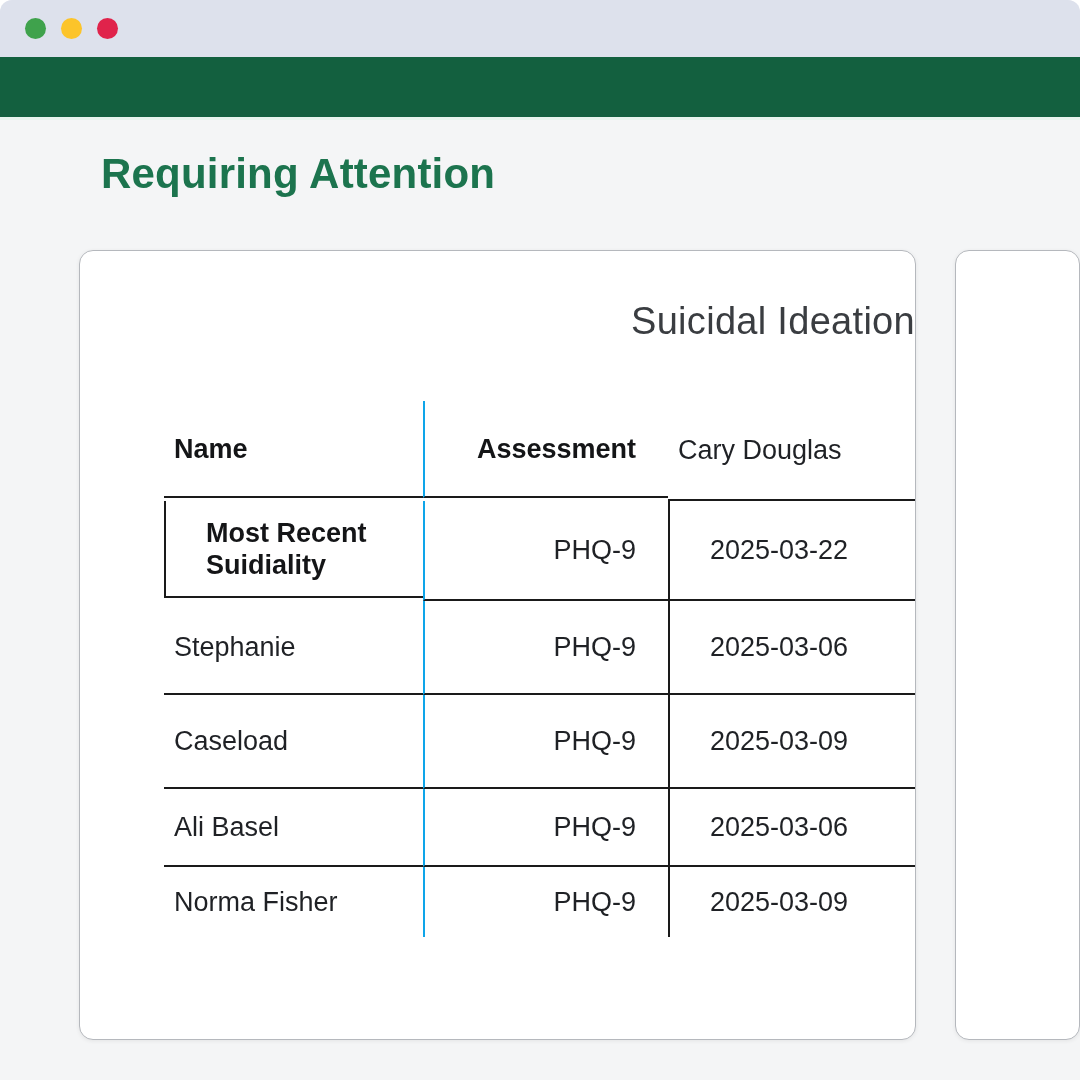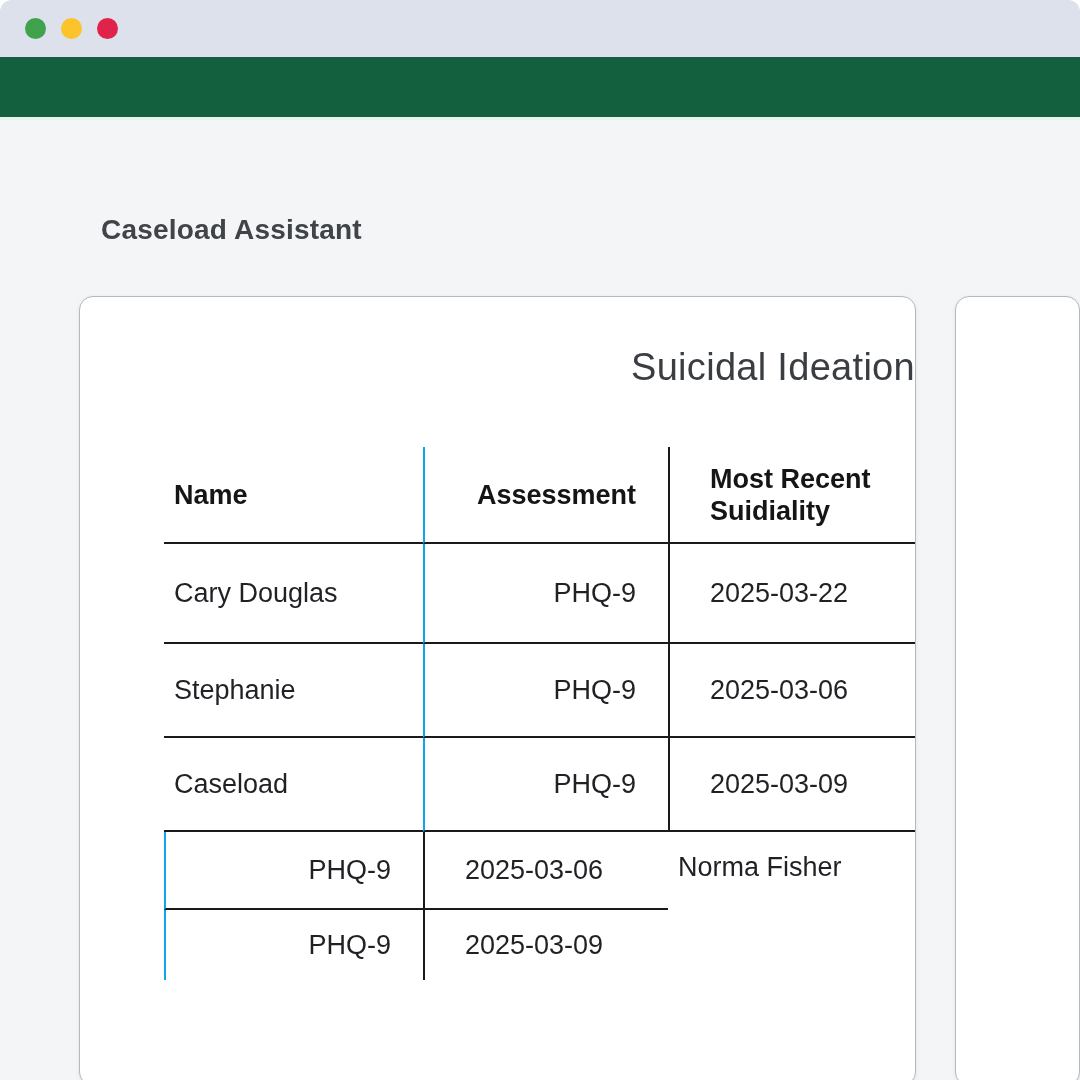--- a/index.html
+++ b/index.html
@@ -79,46 +79,47 @@
   <div class="titlebar">
     <span class="dot" style="background: rgb(63, 162, 76);"></span>
     <span class="dot" style="background: rgb(252, 196, 42);"></span>
     <span class="dot" style="background: rgb(224, 35, 75);"></span>
   </div>
 
   <div class="appbar"></div>
 
   <div class="content">
 
-    <div class="eyebrow">Caseload Assistant</div>
 
+    <div class="page-title">Requiring Attention</div>
 
     <div class="cards">
 
       <div class="card card-main">
         <div class="card-title">Suicidal Ideation</div>
 
         <div class="tbl">
 
           <div class="cell hc col1">Name</div>
           <div class="cell hc col2">Assessment</div>
+          <div class="cell dc r1 col1">Cary Douglas</div>
+
           <div class="cell hc col3">Most Recent Suidiality</div>
-
-          <div class="cell dc r1 col1">Cary Douglas</div>
           <div class="cell dc r1 col2">PHQ-9</div>
           <div class="cell dc r1 col3">2025-03-22</div>
 
           <div class="cell dc r2 col1">Stephanie</div>
           <div class="cell dc r2 col2">PHQ-9</div>
           <div class="cell dc r2 col3">2025-03-06</div>
 
           <div class="cell dc r3 col1">Caseload</div>
           <div class="cell dc r3 col2">PHQ-9</div>
           <div class="cell dc r3 col3">2025-03-09</div>
 
+          <div class="cell dc r4 col1">Ali Basel</div>
           <div class="cell dc r4 col2">PHQ-9</div>
           <div class="cell dc r4 col3">2025-03-06</div>
 
           <div class="cell dc r5 col1">Norma Fisher</div>
           <div class="cell dc r5 col2">PHQ-9</div>
           <div class="cell dc r5 col3">2025-03-09</div>
         </div>
       </div>
 
       <div class="card card-side"></div>

